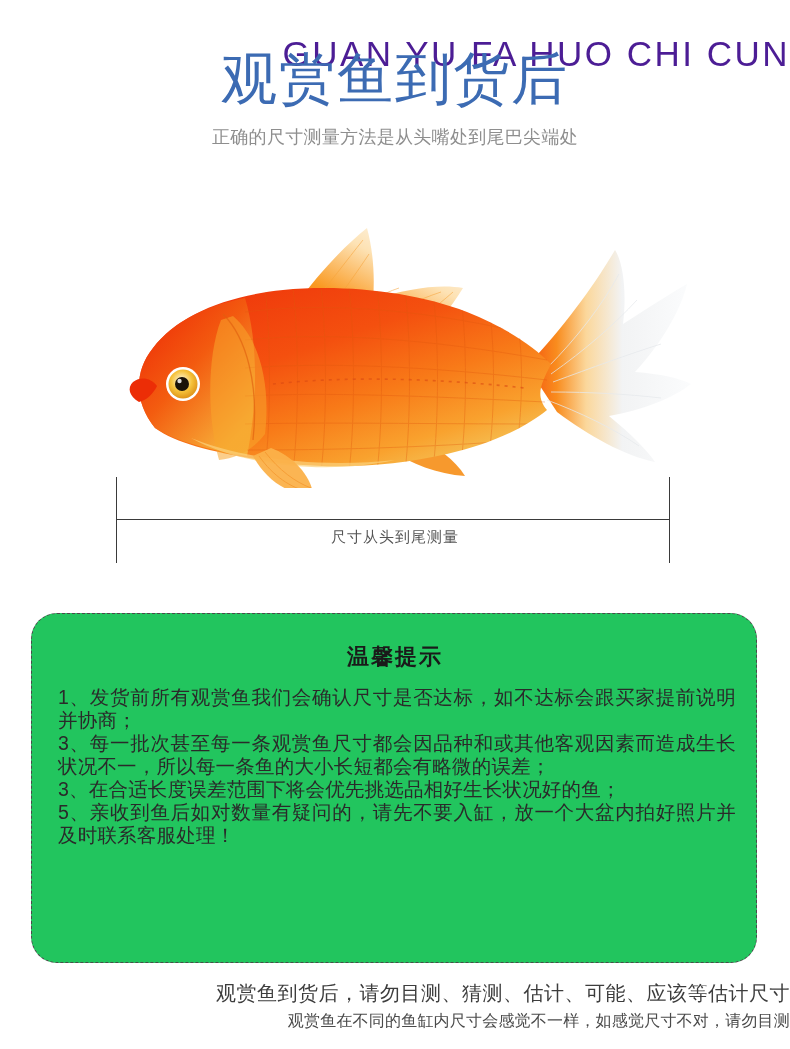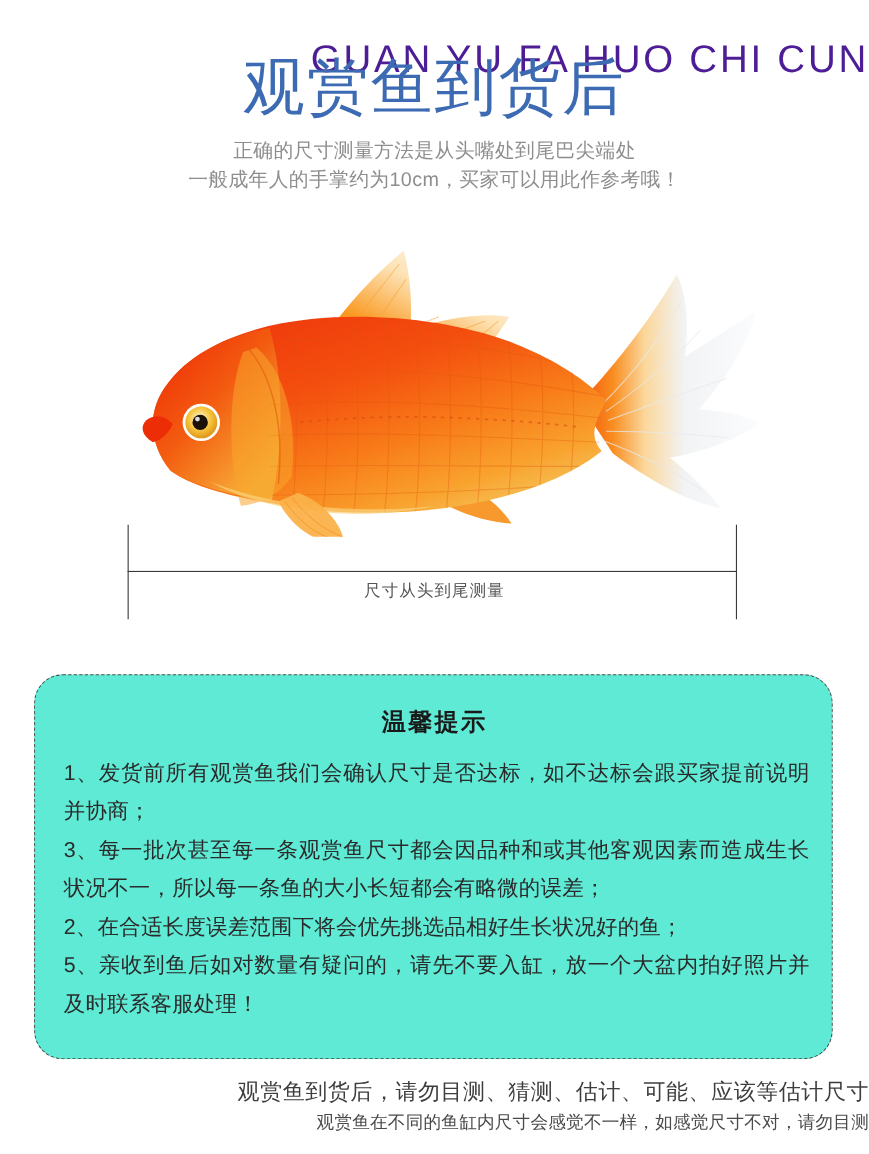--- a/index.html
+++ b/index.html
@@ -119,42 +119,42 @@
 
   
   .tips-box {
     position: absolute;
     left: 31px;
     top: 613px;
     width: 726px;
     height: 350px;
     border: 1px dashed #4a4a4a;
     border-radius: 26px;
-    background: #5eead4;
+    background: #22c55e;
   }
 
   .tips-title {
     position: absolute;
     top: 28px;
     left: 0;
     width: 726px;
     text-align: center;
     font-size: 22px;
     font-weight: bold;
     color: #1a1a1a;
     letter-spacing: 2px;
   }
 
   .tips-body {
     position: absolute;
     top: 72px;
     left: 26px;
     width: 678px;
     font-size: 19.5px;
-    line-height: 35px;
+    line-height: 23px;
     color: #2a2a2a;
     letter-spacing: 0.2px;
     text-align: justify;
   }
   .tips-body p { margin: 0; }
 
   
   .footer {
     position: absolute;
     left: 0;
@@ -180,21 +180,20 @@
 </head>
 <body>
 
 <div id="page">
 
   <div class="header">
     <div class="watermark">GUAN YU FA HUO CHI CUN</div>
     <h1 class="main-title">观赏鱼到货后</h1>
     <div class="subtitle">
       <span class="line">正确的尺寸测量方法是从头嘴处到尾巴尖端处</span>
-      <span class="line">一般成年人的手掌约为10cm，买家可以用此作参考哦！</span>
     </div>
   </div>
 
   <div class="fish-stage">
     <svg class="fish-svg" width="600" height="300" viewBox="0 0 600 300">
       <defs>
         <linearGradient id="bodyG" x1="0.12" y1="0.15" x2="0.75" y2="0.95">
           <stop offset="0%" stop-color="#f03c0c"></stop>
           <stop offset="32%" stop-color="#f4500f"></stop>
           <stop offset="62%" stop-color="#f87a18"></stop>
@@ -330,21 +329,21 @@
     <span class="rule"></span>
   </div>
 
   <div class="bracket-label">尺寸从头到尾测量</div>
 
   <div class="tips-box">
     <div class="tips-title">温馨提示</div>
     <div class="tips-body">
       <p>1、发货前所有观赏鱼我们会确认尺寸是否达标，如不达标会跟买家提前说明并协商；</p>
       <p>3、每一批次甚至每一条观赏鱼尺寸都会因品种和或其他客观因素而造成生长状况不一，所以每一条鱼的大小长短都会有略微的误差；</p>
-      <p>2、在合适长度误差范围下将会优先挑选品相好生长状况好的鱼；</p>
+      <p>3、在合适长度误差范围下将会优先挑选品相好生长状况好的鱼；</p>
       <p>5、亲收到鱼后如对数量有疑问的，请先不要入缸，放一个大盆内拍好照片并及时联系客服处理！</p>
     </div>
   </div>
 
   <div class="footer">
     <div class="f1">观赏鱼到货后，请勿目测、猜测、估计、可能、应该等估计尺寸</div>
     <div class="f2">观赏鱼在不同的鱼缸内尺寸会感觉不一样，如感觉尺寸不对，请勿目测</div>
   </div>
 
 </div>

